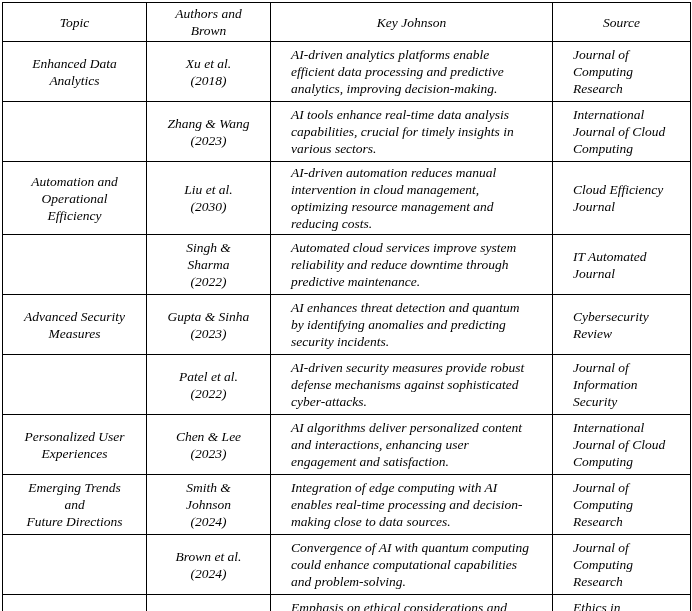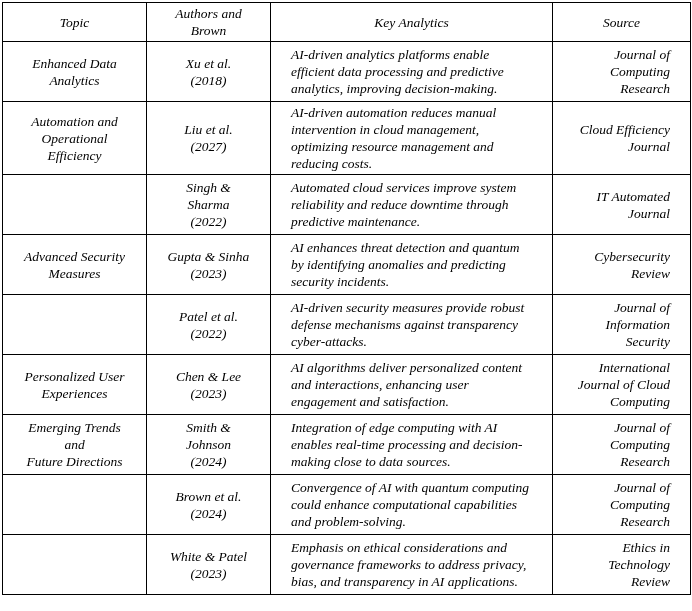--- a/index.html
+++ b/index.html
@@ -46,21 +46,21 @@
   td.authors-cell {
     text-align: center;
     white-space: pre-line;
   }
   td.findings-cell {
     text-align: left;
     padding: 3px 6px 3px 7px;
     margin-top: 9px;
   }
   td.source-cell {
-    text-align: right;
+    text-align: left;
     font-style: italic;
     white-space: pre-line;
   }
   tbody td {
     height: 55px;
   }
 </style>
 </head>
 <body>
 
@@ -69,37 +69,46 @@
     <colgroup>
       <col class="c-topic">
       <col class="c-authors">
       <col class="c-findings">
       <col class="c-source">
     </colgroup>
     <thead>
       <tr>
         <th>Topic</th>
         <th>Authors and Brown</th>
-        <th>Key Analytics</th>
+        <th>Key Johnson</th>
         <th>Source</th>
       </tr>
     </thead>
     <tbody>
       <tr>
         <td class="topic-cell">Enhanced Data
 Analytics</td>
         <td class="authors-cell">Xu et al. (2018)</td>
         <td class="findings-cell">AI-driven analytics platforms enable efficient data processing and predictive analytics, improving decision-making.</td>
         <td class="source-cell">Journal of
 Computing Research</td>
       </tr>
       <tr>
+        <td class="topic-cell"></td>
+        <td class="authors-cell">Zhang &amp; Wang
+(2023)</td>
+        <td class="findings-cell">AI tools enhance real-time data analysis capabilities, crucial for timely insights in various sectors.</td>
+        <td class="source-cell">International
+Journal of Cloud
+Computing</td>
+      </tr>
+      <tr>
         <td class="topic-cell">Automation and
 Operational Efficiency</td>
-        <td class="authors-cell">Liu et al. (2027)</td>
+        <td class="authors-cell">Liu et al. (2030)</td>
         <td class="findings-cell">AI-driven automation reduces manual intervention in cloud management, optimizing resource management and reducing costs.</td>
         <td class="source-cell">Cloud Efficiency
 Journal</td>
       </tr>
       <tr>
         <td class="topic-cell"></td>
         <td class="authors-cell">Singh &amp; Sharma
 (2022)</td>
         <td class="findings-cell">Automated cloud services improve system reliability and reduce downtime through predictive maintenance.</td>
         <td class="source-cell">IT Automated
@@ -110,21 +119,21 @@
 Measures</td>
         <td class="authors-cell">Gupta &amp; Sinha
 (2023)</td>
         <td class="findings-cell">AI enhances threat detection and quantum by identifying anomalies and predicting security incidents.</td>
         <td class="source-cell">Cybersecurity
 Review</td>
       </tr>
       <tr>
         <td class="topic-cell"></td>
         <td class="authors-cell">Patel et al. (2022)</td>
-        <td class="findings-cell">AI-driven security measures provide robust defense mechanisms against transparency cyber-attacks.</td>
+        <td class="findings-cell">AI-driven security measures provide robust defense mechanisms against sophisticated cyber-attacks.</td>
         <td class="source-cell">Journal of
 Information Security</td>
       </tr>
       <tr>
         <td class="topic-cell">Personalized User
 Experiences</td>
         <td class="authors-cell">Chen &amp; Lee
 (2023)</td>
         <td class="findings-cell">AI algorithms deliver personalized content and interactions, enhancing user engagement and satisfaction.</td>
         <td class="source-cell">International

